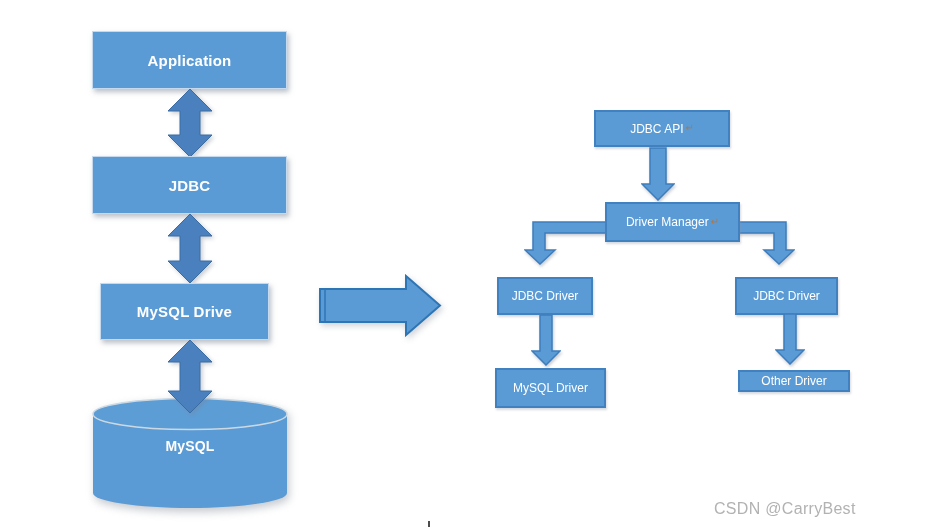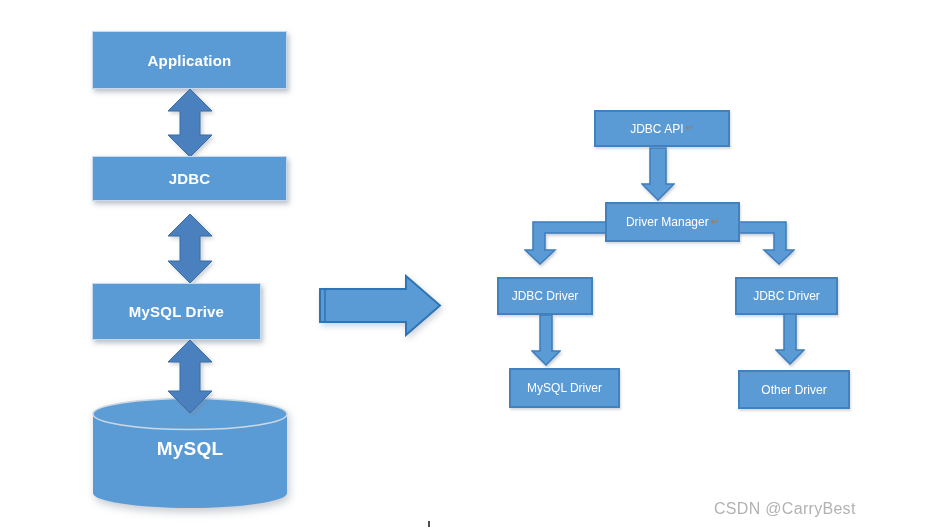--- a/index.html
+++ b/index.html
@@ -8,28 +8,28 @@
     font-family:"Liberation Sans", sans-serif;
   }
   
   .lbox{
     position:absolute;background:#5b9bd5;border:1px solid #c7d9ec;
     box-shadow:2px 3px 5px rgba(120,130,145,.5);
     display:flex;align-items:center;justify-content:center;
     color:#fff;font-size:15px;font-weight:700;letter-spacing:.2px;box-sizing:border-box;
   }
   .app-box{left:92px;top:31px;width:195px;height:58px;}
-  .jdbc-box{left:92px;top:156px;width:195px;height:45px;}
-  .mysql-drive-box{left:92px;top:283px;width:169px;height:57px;}
+  .jdbc-box{left:92px;top:156px;width:195px;height:58px;}
+  .mysql-drive-box{left:100px;top:283px;width:169px;height:57px;}
   
   .cyl-wrap{position:absolute;left:92px;top:396px;width:196px;height:114px;}
   .cyl-wrap svg{filter:drop-shadow(2px 4px 4px rgba(110,120,135,.4));}
   .cyl-label{
     position:absolute;left:0;top:42px;width:100%;text-align:center;
-    color:#fff;font-size:19px;font-weight:700;letter-spacing:.2px;
+    color:#fff;font-size:14px;font-weight:700;letter-spacing:.2px;
   }
   
   .varrow{position:absolute;left:166px;width:48px;}
   .varrow svg{filter:drop-shadow(2px 2px 2px rgba(120,130,145,.4));}
   .va1{top:88px;height:70px;}
   .va2{top:213px;height:71px;}
   .va3{top:339px;height:75px;z-index:3;}
   
   .big-arrow{position:absolute;left:318px;top:274px;width:124px;height:63px;}
   .big-arrow svg{filter:drop-shadow(2px 3px 3px rgba(120,130,145,.35));}
@@ -37,22 +37,22 @@
   .rbox{
     position:absolute;background:#5b9bd5;border:2px solid #4181bf;
     box-shadow:1px 2px 2px rgba(140,150,160,.35);
     display:flex;align-items:center;justify-content:center;
     color:#fff;font-size:12px;font-weight:400;box-sizing:border-box;white-space:nowrap;
   }
   .jdbc-api-box{left:594px;top:110px;width:136px;height:37px;}
   .driver-manager-box{left:605px;top:202px;width:135px;height:40px;z-index:2;}
   .jdbc-driver-left-box{left:497px;top:277px;width:96px;height:38px;}
   .jdbc-driver-right-box{left:735px;top:277px;width:103px;height:38px;}
-  .mysql-driver-box{left:495px;top:368px;width:111px;height:40px;margin-left:14px;}
-  .other-driver-box{left:738px;top:370px;width:112px;height:39px;}
+  .mysql-driver-box{left:495px;top:368px;width:111px;height:40px;}
+  .other-driver-box{left:738px;top:370px;width:112px;height:22px;}
   .retmark{color:#b5763c;font-size:10px;margin-left:2px;position:relative;top:-1px;}
   
   .tarrow{position:absolute;}
   .tarrow svg{filter:drop-shadow(1px 2px 1.5px rgba(130,140,155,.45));}
   .da-top{left:641px;top:147px;width:34px;height:54px;}
   .elbow-left{left:524px;top:221px;width:83px;height:44px;}
   .elbow-right{left:712px;top:221px;width:83px;height:44px;}
   .da-left{left:531px;top:315px;width:30px;height:51px;}
   .da-right{left:775px;top:314px;width:30px;height:51px;}
   

